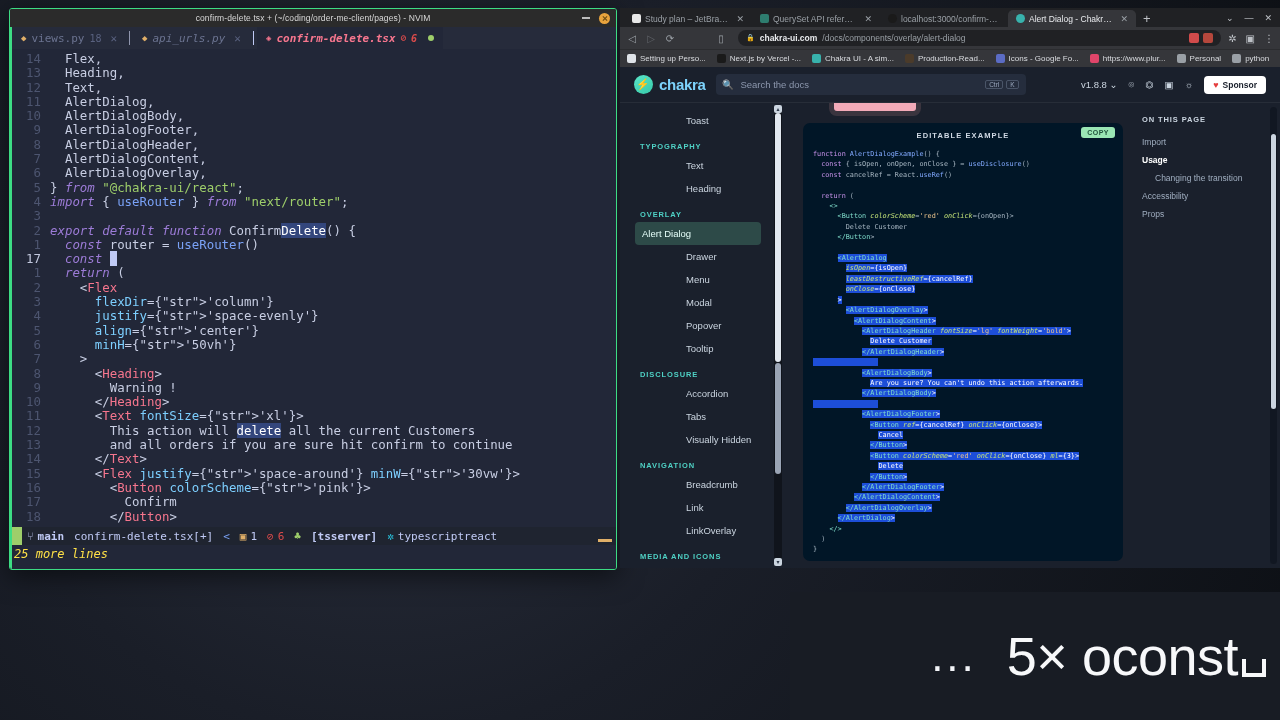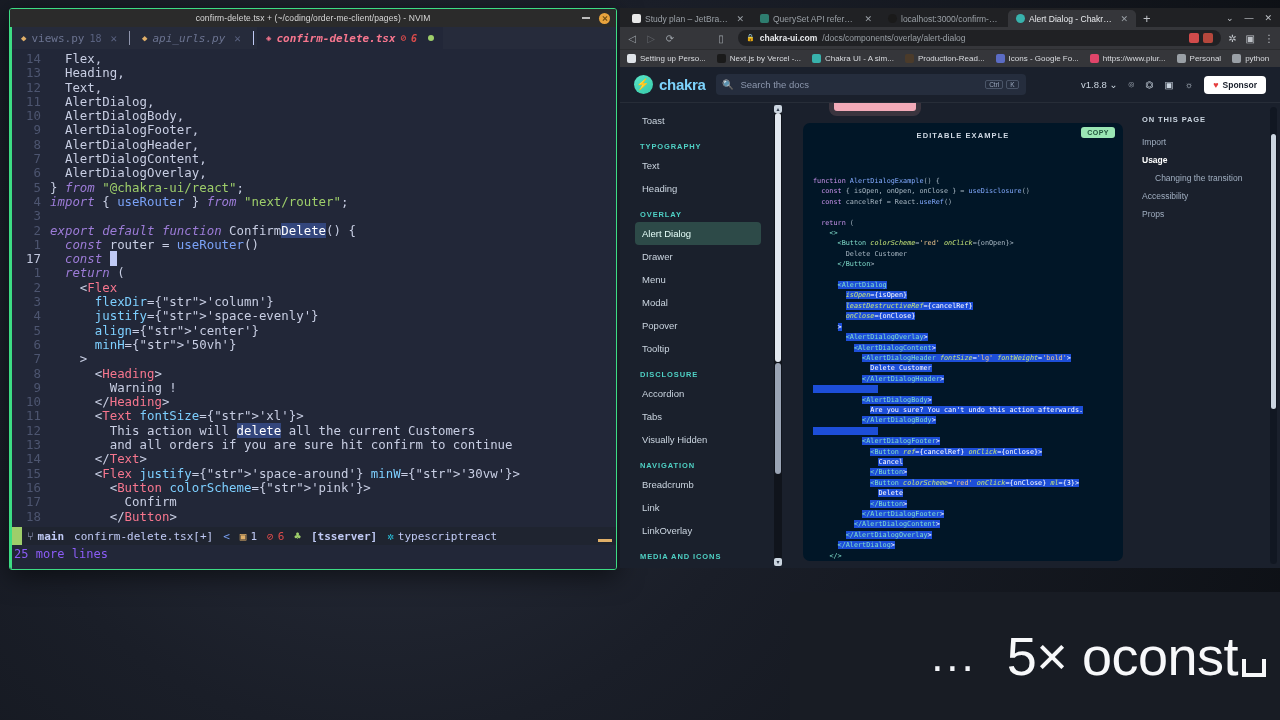--- a/index.html
+++ b/index.html
@@ -102,22 +102,22 @@
   #nvim-status .seg { padding: 0 5px; display:flex; align-items:center; gap:4px;}
   #nvim-status .branch { color: #c0caf5; font-weight: bold; }
   #nvim-status .fname { color: #c0caf5; }
   #nvim-status .warn { color: #e0af68; }
   #nvim-status .errn { color: #db4b4b; }
   #nvim-status .lsp  { color: #c0caf5; font-weight:bold; }
   #nvim-status .ft   { color: #c0caf5; }
   #nvim-status .tealdot{color:#2ac3de;}
   #nvim-msg {
     position: absolute; left: 0; bottom: 8px; height: 16px;
-    font-size: 12px; color: #8b5cf6;
-    font-family: "DejaVu Sans Mono", monospace; padding-left: 2px;
+    font-size: 12px; color: #fde047;
+    font-family: "DejaVu Sans Mono", monospace; padding-left: 2px; font-style: italic;
   }
   #nvim-rbar{ position:absolute; right:4px; bottom:29px; width:14px;height:3px;background:#e0af68;}
 
   
   #browser {
     position: absolute; left: 620px; top: 8px; width: 660px; height: 560px;
     background: #1a202c; overflow: hidden;
   }
   #chrome-tabstrip {
     height: 19px; background: #202124; display: flex; align-items: flex-end;
@@ -189,21 +189,21 @@
     font-size: 8.5px; font-weight: bold; padding: 4px 9px;
     display: flex; align-items: center; gap: 4px;
   }
   #sponsor .hrt { color: #e53e3e; font-size: 9px; }
 
   #page-body { display: flex; height: 465px; position: relative;}
 
   
   #docnav { width: 168px; background: #1a202c; position: relative;
             padding: 6px 0 0 20px; overflow: hidden; }
-  .nav-item { font-size: 9.5px; color: #cbd5e0; padding: 6px 0 6px 2px; }
+  .nav-item { font-size: 9.5px; color: #cbd5e0; padding: 6px 0 6px 2px; margin-left: 44px; }
   .nav-item.active { background: #2d4a48; color: #e6fffa; border-radius: 4px;
                      padding-left: 7px; width: 126px; margin-left:-5px;}
   .nav-head { font-size: 7.5px; color: #4fd1c5; font-weight: bold;
               letter-spacing: .9px; margin: 10px 0 3px; }
   #nav-scroll { position: absolute; right: 6px; top: 2px; width: 8px;
                 bottom: 2px; background: #10141c; border-radius: 4px; }
   #nav-scroll .thumb { position:absolute; left:1px; right:1px; top:0;
       height: 54%; background: #e2e8f0; border-radius: 4px;}
   #nav-scroll .thumb2{ position:absolute; left:1px; right:1px; top:54%;
       height: 24%; background: #9aa4b5; border-radius: 4px;}
@@ -228,21 +228,21 @@
     letter-spacing: 1.1px; padding-top: 4px;
   }
   #copy-btn {
     position: absolute; right: 8px; top: 4px;
     background: #9ae6b4; color: #22543d; font-size: 7px; font-weight: bold;
     padding: 2px 6px; border-radius: 3px; letter-spacing: .5px;
   }
   #ee-code {
     font-family: "DejaVu Sans Mono", monospace;
     font-size: 6.8px; line-height: 10.4px; padding: 6px 10px;
-    white-space: pre; color: #a7b6c2; margin-top: 27px;
+    white-space: pre; color: #a7b6c2;
   }
   #ee-code .c-kw{color:#c792ea;} 
   #ee-code .c-fn{color:#82aaff;}
   #ee-code .c-tag{color:#7fdbca;}
   #ee-code .c-attr{color:#c5e478; font-style:italic;}
   #ee-code .c-str{color:#ecc48d;}
   #ee-code .c-pun{color:#7fdbca;}
   #ee-code .sel{background:#1d4ed8; color:#ffffff;}
 
   

